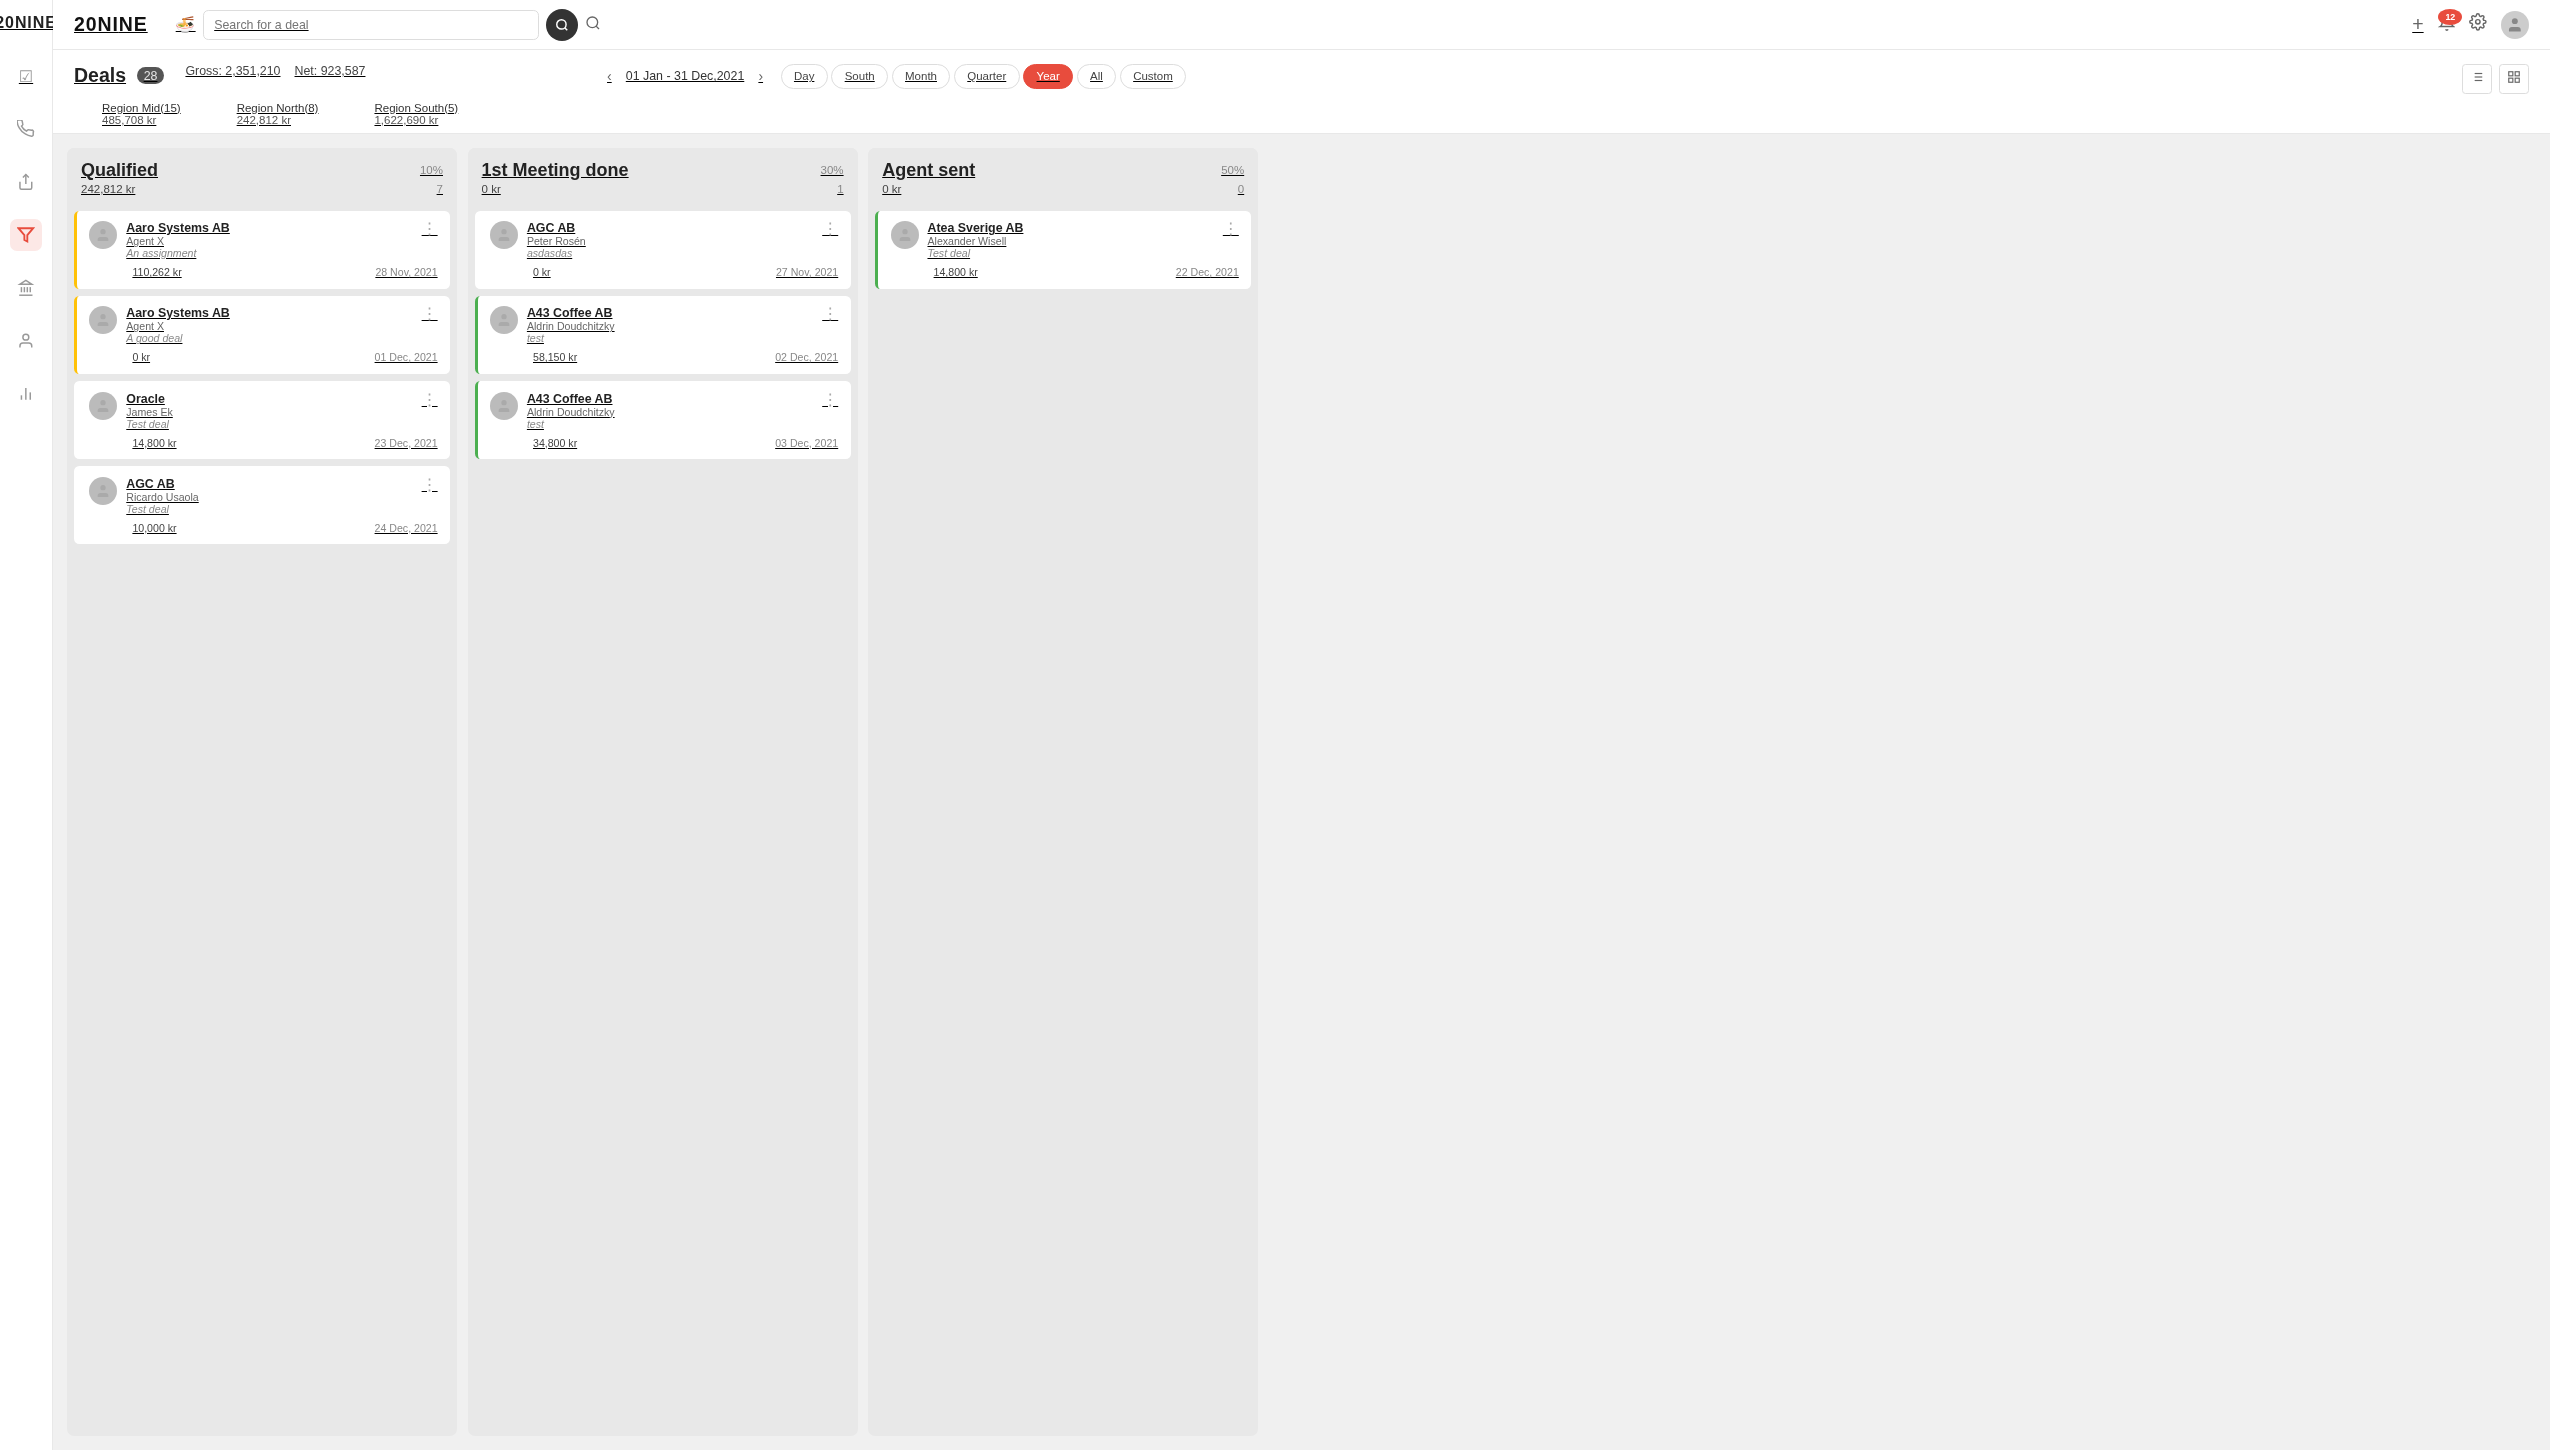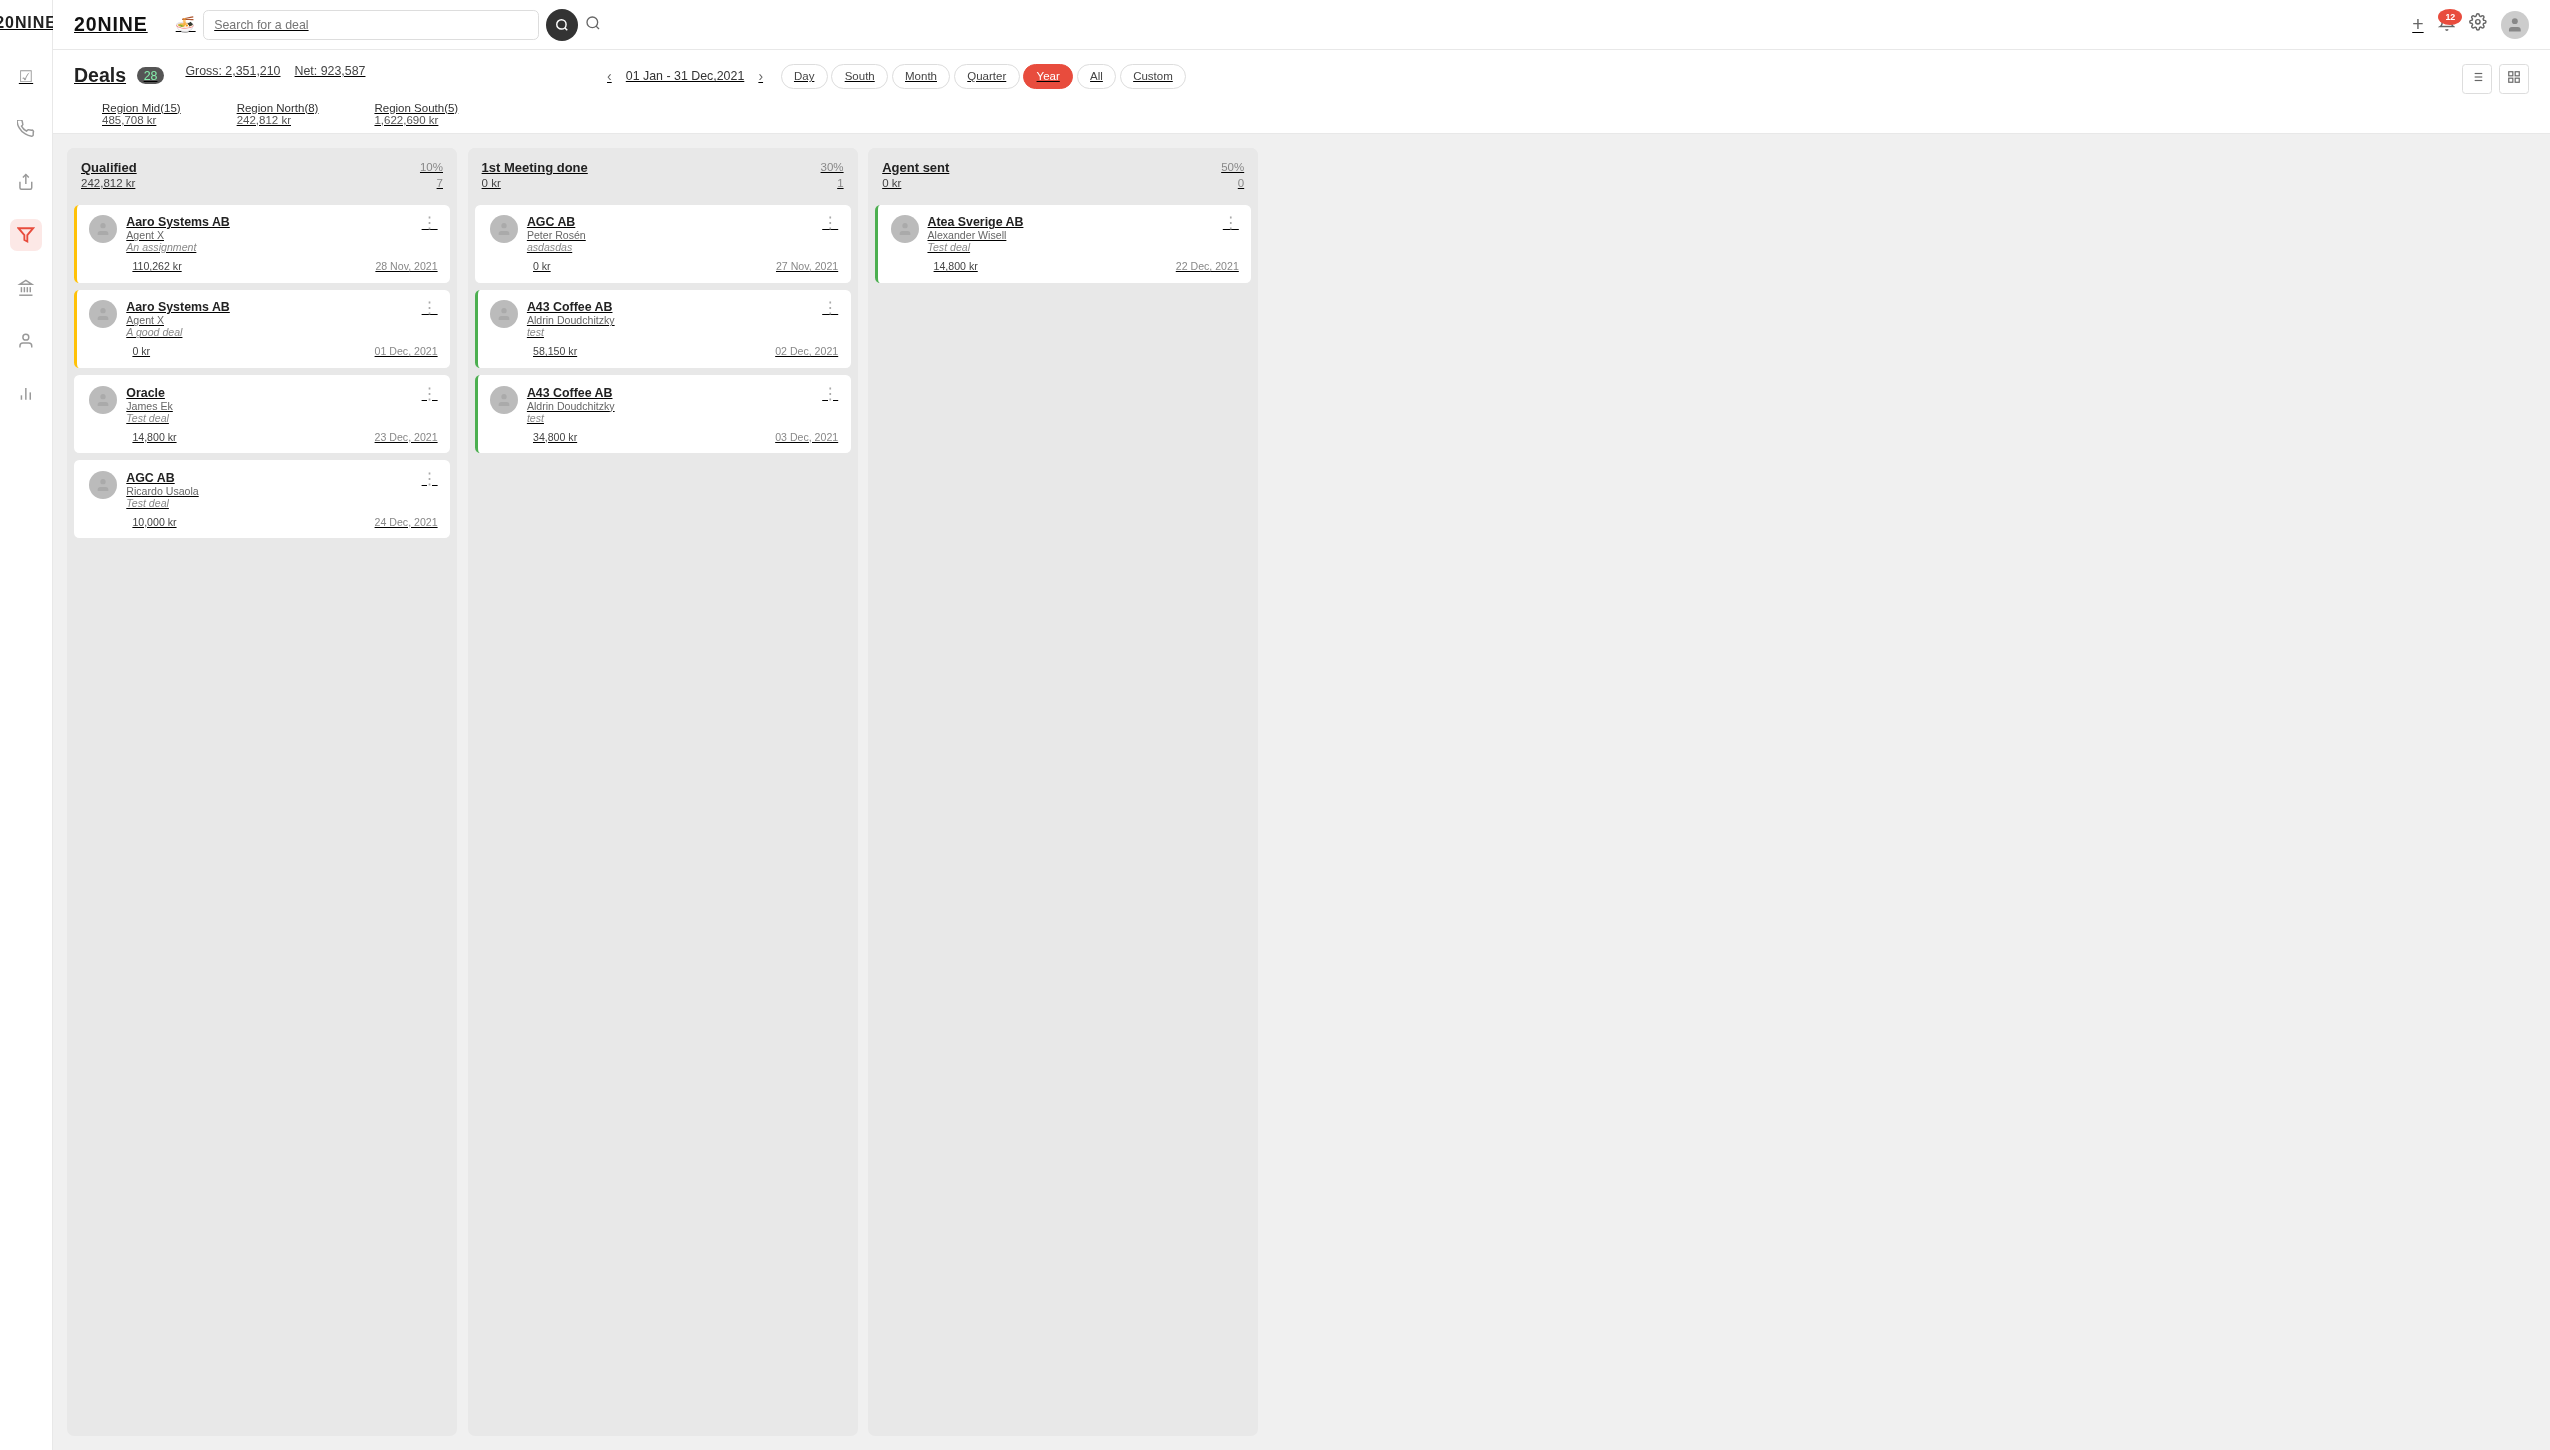--- a/index.html
+++ b/index.html
@@ -33,21 +33,21 @@
     .nav-avatar { width: 28px; height: 28px; border-radius: 50%; background: #ccc; overflow: hidden; cursor: pointer; display: flex; align-items: center; justify-content: center; font-size: 10.6px; color: #666; }
 
     
     .page-content { flex: 1; overflow: hidden; display: flex; flex-direction: column; }
 
     
     .page-header { background: #fff; padding: 14px 21px 0; border-bottom: 0.9px solid #e8e8e8; flex-shrink: 0; }
     .page-header-top { display: flex; align-items: flex-start; gap: 21px; margin-bottom: 1px; }
     .page-title-container { display: flex; align-items: center; gap: 10.6px; }
     .page-title { font-size: 19.5px; font-weight: 700; color: #222; }
-    .page-count { font-size: 12.4px; color: #86efac; background: #555; border-radius: 10.6px; padding: 1.8px 7px; }
+    .page-count { font-size: 12.4px; color: #e5e5e5; background: #555; border-radius: 10.6px; padding: 1.8px 7px; }
     .page-stats { display: flex; gap: 14px; font-size: 12.4px; color: #444; }
     .page-nav-center { flex: 1; display: flex; align-items: center; justify-content: center; gap: 14px; }
     .date-nav { display: flex; align-items: center; gap: 10.6px; }
     .date-arrow { cursor: pointer; color: #666; font-size: 14px; background: none; border: none; padding: 3.5px; }
     .date-label { font-size: 12.4px; color: #333; font-weight: 500; }
     .date-filters { display: flex; gap: 3.5px; }
     .filter-btn { padding: 5.3px 12.4px; border-radius: 17.7px; border: 0.9px solid #ddd; background: #fff; font-size: 11.5px; cursor: pointer; color: #444; }
     .filter-btn.active { background: #e84c3d; color: #fff; border-color: #e84c3d; }
     .page-header-actions { display: flex; gap: 7px; }
     .view-btn { background: none; border: 0.9px solid #ddd; border-radius: 3.5px; padding: 5.3px 7px; cursor: pointer; color: #666; font-size: 12.4px; }
@@ -56,21 +56,21 @@
     .region-row { display: flex; gap: 28px; padding: 7px 0; }
     .region-item { font-size: 11.5px; margin-left: 28px; }
     .region-name { color: #333; font-weight: 500; }
     .region-value { color: #555; }
 
     
     .kanban-board { flex: 1; overflow-x: auto; overflow-y: hidden; padding: 14px; display: flex; gap: 10.6px; background: #f0f0f0; }
     .kanban-column { min-width: 390px; width: 390px; background: #e8e8e8; border-radius: 7px; display: flex; flex-direction: column; overflow: hidden; }
     .column-header { padding: 12.4px 14px 8.9px; background: #e8e8e8; }
     .column-title-row { display: flex; align-items: center; justify-content: space-between; }
-    .column-title { font-size: 13px; font-weight: 600; color: #222; }
+    .column-title { font-size: 18px; font-weight: 600; color: #222; }
     .column-percent { font-size: 11.5px; color: #888; }
     .column-meta { display: flex; justify-content: space-between; font-size: 11.5px; color: #666; margin-top: 1.8px; }
     .column-amount { color: #444; }
     .column-count { color: #888; }
 
     
     .column-cards { flex: 1; overflow-y: auto; padding: 7px; display: flex; flex-direction: column; gap: 7px; }
     .deal-card { background: #fff; border-radius: 5.3px; padding: 10.6px 12.4px; position: relative; border-left: 3.5px solid transparent; }
     .deal-card.green-border { border-left-color: #4caf50; }
     .deal-card.yellow-border { border-left-color: #ffc107; }

